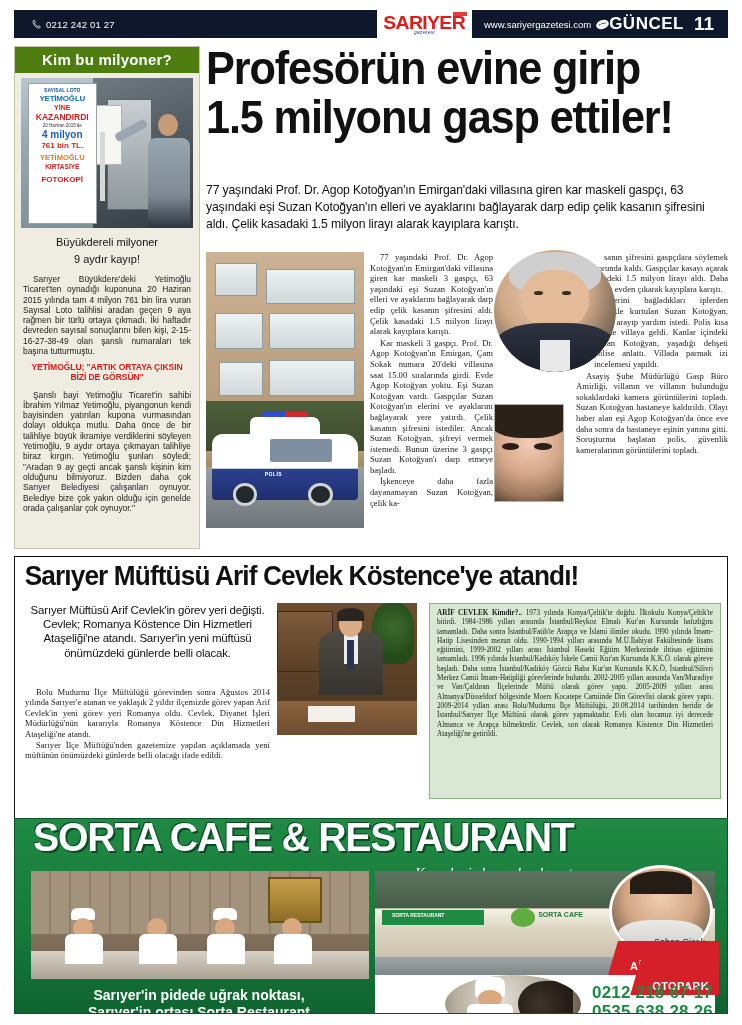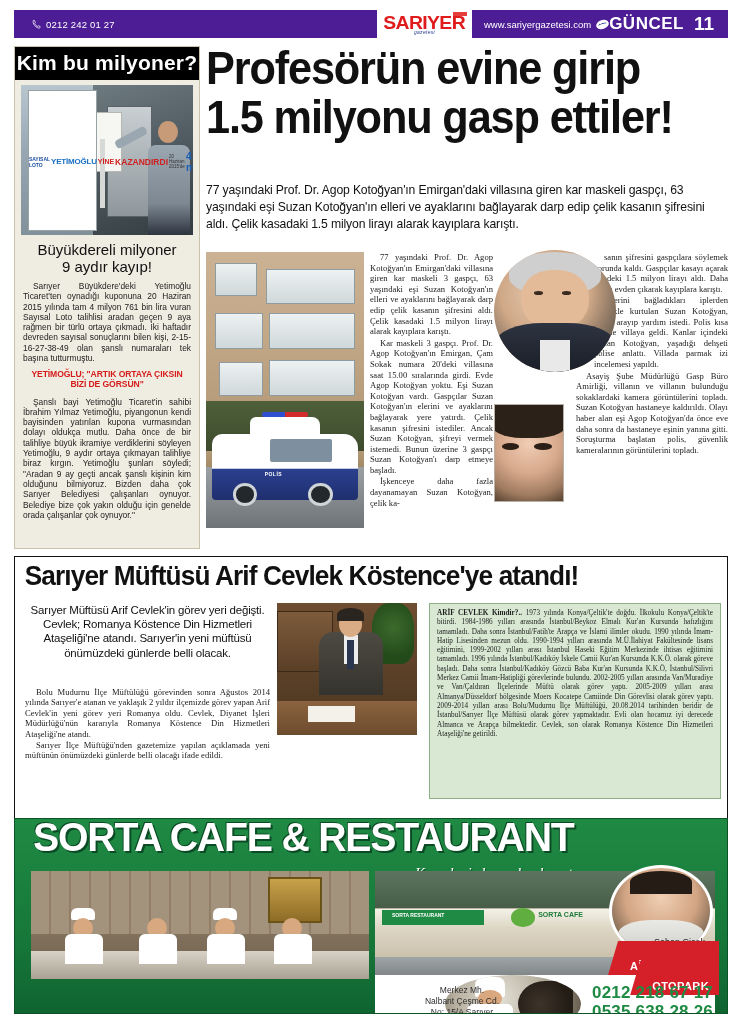--- a/index.html
+++ b/index.html
@@ -8,21 +8,21 @@
     width:742px; height:1025px;
     background:#ffffff;
     font-family:"Liberation Sans", sans-serif;
     overflow:hidden;
     position:relative;
   }
 
   
   .masthead {
     position:absolute; left:14px; top:10px; width:714px; height:28px;
-    background:#4c1d95;
+    background:#0f172a;
     display:flex; align-items:center;
   }
   .mast-phone {
     color:#ffffff; font-size:9.5px; letter-spacing:.2px;
     padding-left:18px; font-weight:400; white-space:nowrap;
   }
   .phone-icon {
     display:inline-block; width:10px; height:10px; margin-right:4px;
     vertical-align:-1px; position:relative;
   }
@@ -65,41 +65,41 @@
   .mast-page {
     color:#ffffff; font-weight:bold; font-size:19px; padding-right:14px;
   }
 
   
   .sidebar {
     position:absolute; left:14px; top:46px; width:186px; height:503px;
     background:#efece1; border:1px solid #c9c3ae;
   }
   .sb-header {
-    background:#000000; color:#ffffff;
-    font-size:21px; font-weight:bold; text-align:center;
+    background:#4d7c0f; color:#ffffff;
+    font-size:15px; font-weight:bold; text-align:center;
     padding:4px 0 5px; letter-spacing:.2px;
   }
   .sb-photo {
     margin:5px 6px 0; height:150px; position:relative; overflow:hidden;
     background:linear-gradient(175deg,#b8c6cf 0%,#97a8b3 40%,#7d8d96 100%);
   }
   .sb-photo .shop {
     position:absolute; right:0; top:0; width:58%; height:100%;
     background:linear-gradient(160deg,#6d7a80 0%,#4b565c 55%,#333b40 100%);
   }
   .sb-photo .door {
     position:absolute; right:24%; top:14%; width:26%; height:74%;
     background:linear-gradient(180deg,#c9cfd2,#8e979c);
     border:1px solid #5a6367;
   }
   .sb-photo .board {
     position:absolute; left:4%; top:3%; width:40%; height:94%;
     background:#ffffff; border:1px solid #9aa1a5;
-    display:flex; align-items:center; justify-content:flex-start;
+    display:flex; flex-direction:column; align-items:center; justify-content:flex-start;
     padding-top:3px; gap:1px;
   }
   .bd-l1{ font-size:5px; color:#1b4fa0; font-weight:bold; }
   .bd-l2{ font-size:8px; color:#1a6fc4; font-weight:bold; letter-spacing:-.2px;}
   .bd-l3{ font-size:7px; color:#d01f1f; font-weight:bold;}
   .bd-l4{ font-size:8.5px; color:#d01f1f; font-weight:bold;}
   .bd-l5{ font-size:4.5px; color:#333;}
   .bd-l6{ font-size:10px; color:#1b5fb5; font-weight:bold;}
   .bd-l7{ font-size:8px; color:#d01f1f; font-weight:bold;}
   .bd-l8{ font-size:7.5px; color:#e07b1b; font-weight:bold; margin-top:2px;}
@@ -120,21 +120,21 @@
   }
   .sb-photo .pole{
     position:absolute; left:46%; top:36%; width:5px; height:46%;
     background:#d6d9d6;
   }
   .sb-photo .flyer{
     position:absolute; left:40%; top:18%; width:19%; height:40%;
     background:#f6f6f2; border:1px solid #b5b8b2;
   }
   .sb-title {
-    font-size:15px; line-height:17px; text-align:center;
+    font-size:11px; line-height:17px; text-align:center;
     padding:6px 6px 3px; color:#111; font-weight:400;
   }
   .sb-body {
     font-family:Liberation Sans, sans-serif;
     font-size:8.4px; line-height:10.3px; text-align:justify;
     color:#1c1c1c; padding:3px 8px 0;
   }
   .sb-body p { margin:0 0 1px; text-indent:10px; }
   .sb-kicker {
     color:#d61b1b; font-weight:bold; font-size:8.6px; line-height:9.6px;
@@ -618,24 +618,23 @@
   <div class="ad-photo3">
     <div class="p3-oven"></div>
     <div class="p3-chefh"></div>
     <div class="p3-chefface"></div>
     <div class="p3-chefb"></div>
   </div>
 
   <div class="badge-aile">AİLE SALONU</div>
   <div class="badge-otopark">OTOPARK</div>
 
-  <div class="ad-addr">
-    <div>Merkez Mh.</div>
-    <div>Nalbant Çeşme Cd.</div>
-    <div>No: 15/A Sarıyer</div>
-  </div>
 
   <div class="ad-phones">
     <div>0212 218 67 17</div>
     <div>0535 638 28 26</div>
   </div>
 
+  <div class="ad-bottom">
+    <div>Sarıyer'in pidede uğrak noktası,</div>
+    <div>Sarıyer'in ortası Sorta Restaurant</div>
+  </div>
 </div>
 
 </body></html>

